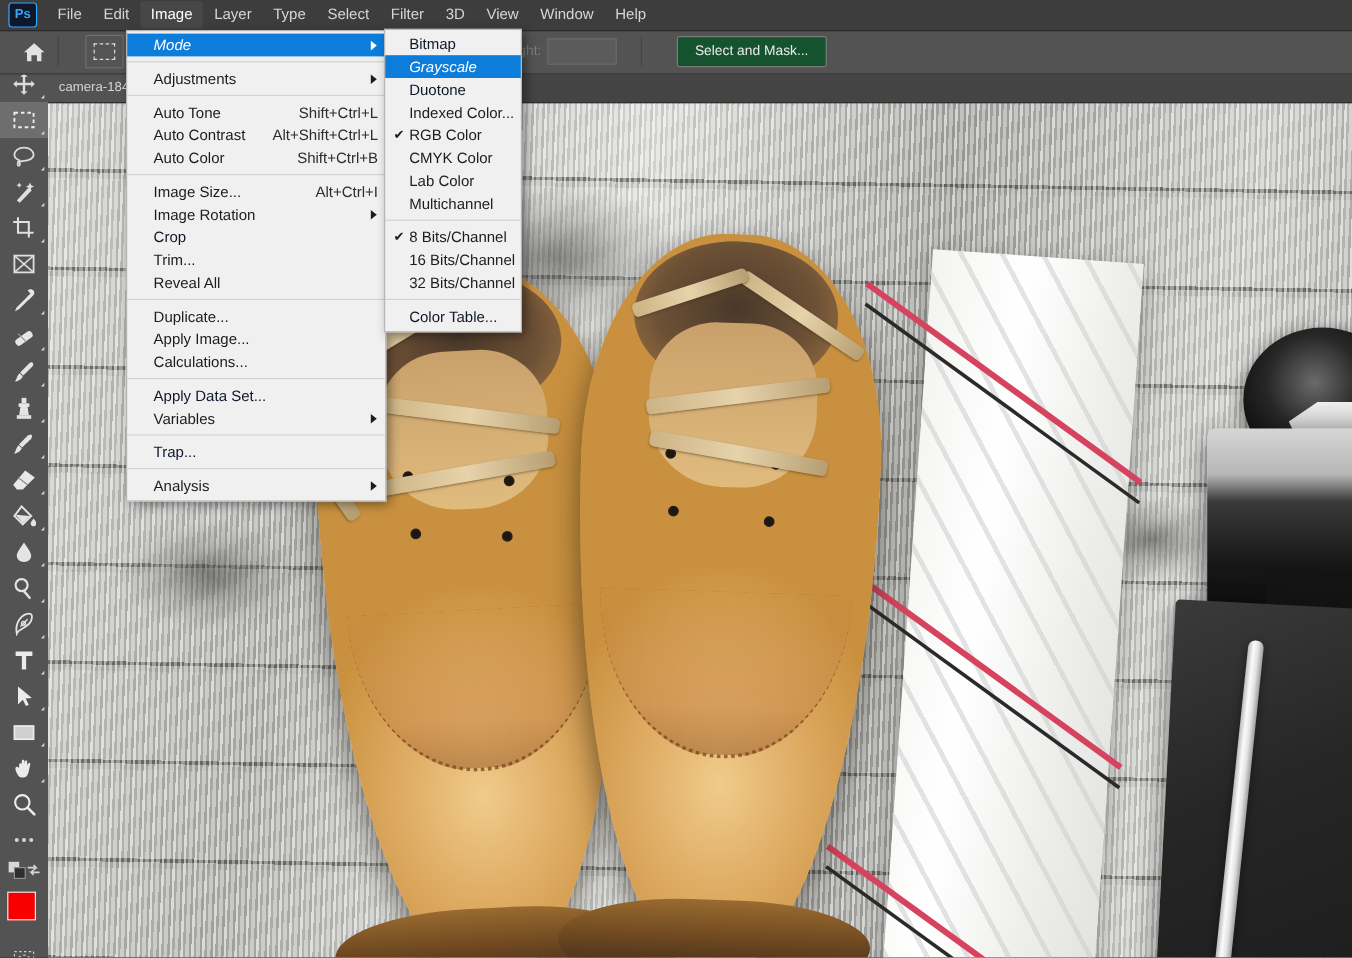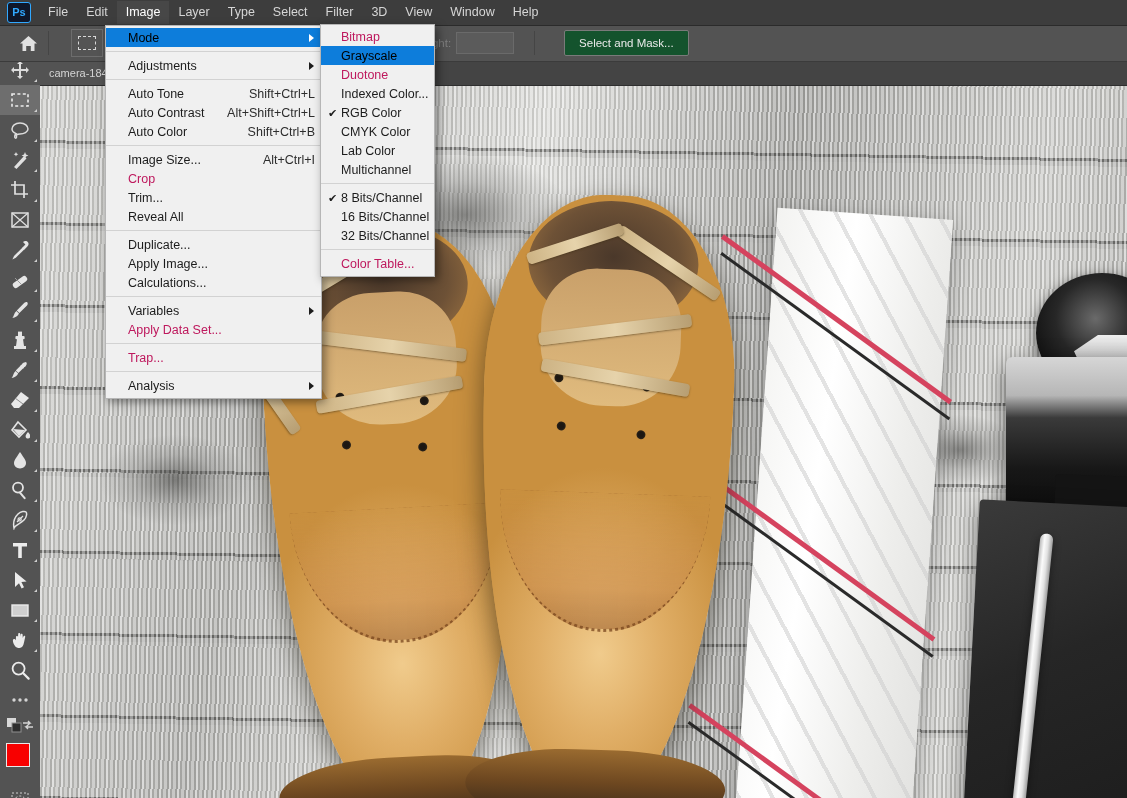--- a/index.html
+++ b/index.html
@@ -233,22 +233,22 @@
     position:absolute;left:320px;top:24px;width:113px;
     background:#f0f0f0;border:1px solid #b6b6b6;
     box-shadow:3px 3px 9px rgba(0,0,0,.45);
     padding:2px 0 3px 0;z-index:60;
     font-size:12.5px;color:#1c1c1c;
   }
   .row{
     position:relative;height:19px;display:flex;align-items:center;
     padding:0 6px 0 22px;white-space:nowrap;
   }
-  .row.hl{background:#0d7ddb;color:#000000;}
-  .row.dis{color:#be185d;}
+  .row.hl{background:#0d7ddb;color:#ffffff;font-style:italic;}
+  .row.dis{color:#0f172a;}
   .row .lbl{flex:none;}
   .row .short{margin-left:auto;padding-left:18px;color:#2d2d2d;}
   .row .chk{
     position:absolute;left:7px;top:50%;transform:translateY(-50%);
     font-size:11px;line-height:11px;
   }
   .row .arrow{
     position:absolute;right:7px;top:50%;transform:translateY(-50%);
     width:0;height:0;border-top:4px solid transparent;
     border-bottom:4px solid transparent;border-left:5px solid #1c1c1c;
@@ -587,46 +587,50 @@
       </div>
       <div class="row">
         <span class="lbl">Auto Color</span>
         <span class="short">Shift+Ctrl+B</span>
       </div>
       <div class="sep"></div>
       <div class="row">
         <span class="lbl">Image Size...</span>
         <span class="short">Alt+Ctrl+I</span>
       </div>
+      <div class="row">
+        <span class="lbl">Image Rotation</span>
+        <span class="arrow"></span>
+      </div>
       <div class="row dis">
         <span class="lbl">Crop</span>
       </div>
       <div class="row">
         <span class="lbl">Trim...</span>
       </div>
       <div class="row">
         <span class="lbl">Reveal All</span>
       </div>
       <div class="sep"></div>
       <div class="row">
         <span class="lbl">Duplicate...</span>
       </div>
       <div class="row">
         <span class="lbl">Apply Image...</span>
       </div>
       <div class="row">
         <span class="lbl">Calculations...</span>
       </div>
       <div class="sep"></div>
+      <div class="row dis">
+        <span class="lbl">Apply Data Set...</span>
+      </div>
       <div class="row">
         <span class="lbl">Variables</span>
         <span class="arrow"></span>
-      </div>
-      <div class="row dis">
-        <span class="lbl">Apply Data Set...</span>
       </div>
       <div class="sep"></div>
       <div class="row dis">
         <span class="lbl">Trap...</span>
       </div>
       <div class="sep"></div>
       <div class="row">
         <span class="lbl">Analysis</span>
         <span class="arrow"></span>
       </div>

